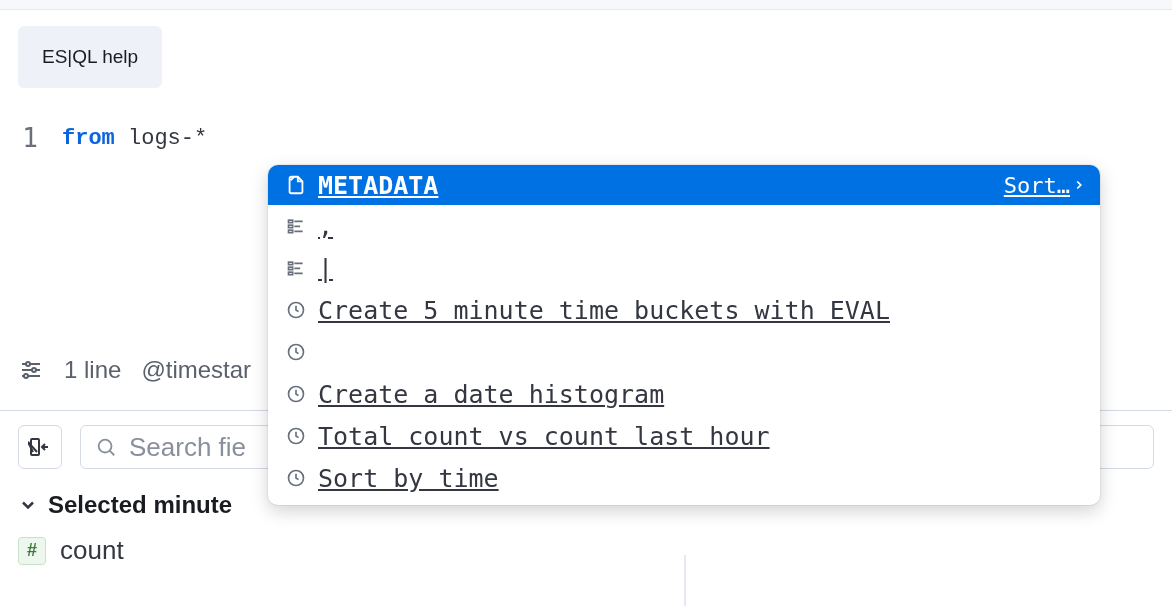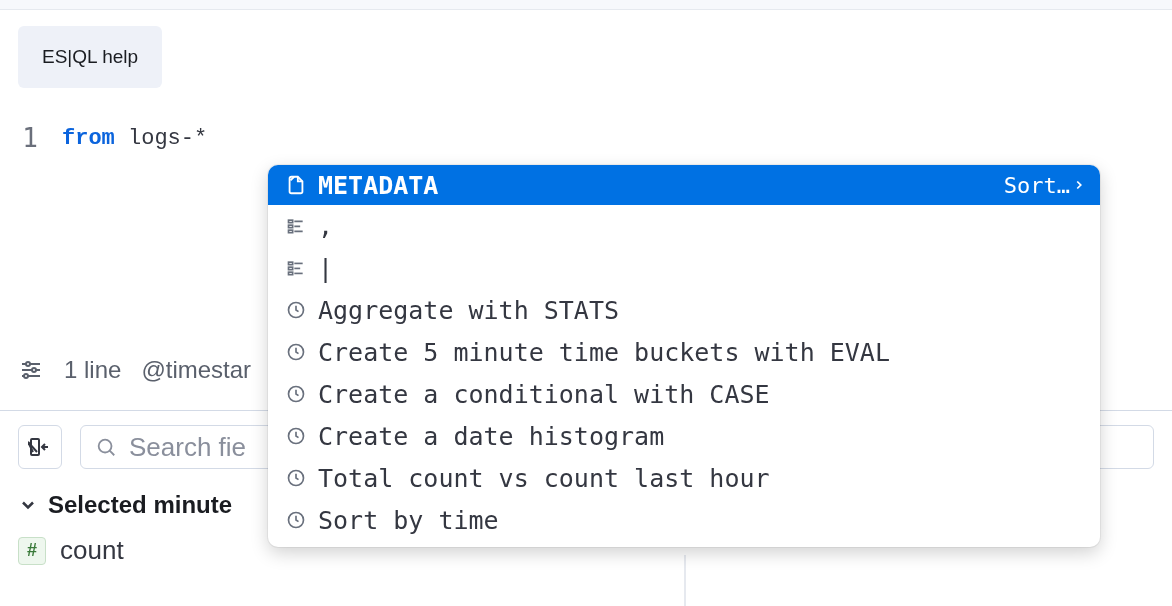--- a/index.html
+++ b/index.html
@@ -18,21 +18,21 @@
     left: 268px;
     top: 165px;
     width: 832px;
     background: #fff;
     border-radius: 10px;
     box-shadow: 0 6px 18px rgba(0,0,0,0.18), 0 0 0 1px rgba(0,0,0,0.05);
     overflow: hidden;
     z-index: 50;
     padding-bottom: 6px;
   }
-  .ac-item { display: flex; align-items: center; height: 42px; padding: 0 14px; font-family: ui-monospace, SFMono-Regular, Menlo, Consolas, monospace; font-size: 25px; color: #343741; cursor: pointer; }
+  .ac-item { display: flex; align-items: center; height: 42px; padding: 0 14px; font-family: ui-monospace, SFMono-Regular, Menlo, Consolas, monospace; font-size: 25px; color: #343741; cursor: pointer; text-decoration: underline; }
   .ac-item .ac-icon { width: 28px; display: flex; align-items: center; justify-content: center; margin-right: 8px; flex-shrink: 0; }
   .ac-item.selected { background: #0071e3; color: #fff; height: 40px; }
   .ac-item.selected .ac-meta { margin-left: auto; font-size: 22px; display: flex; align-items: center; gap: 2px; }
   .ac-item .label { white-space: nowrap; }
 
   .status-bar { display: flex; align-items: center; gap: 20px; padding: 8px 18px; font-size: 24px; color: #5a606c; position: absolute; top: 348px; left: 0; right: 0; }
   .status-bar .ico { width: 26px; height: 26px; display:flex; align-items:center; justify-content:center; }
 
   .lower-panel { position: absolute; top: 410px; left: 0; right: 0; border-top: 1px solid #d3dae6; }
   .lower-row { display: flex; align-items: center; gap: 18px; padding: 14px 18px; }
@@ -107,48 +107,38 @@
           <line x1="10" y1="6.5" x2="20" y2="6.5"></line>
         <rect x="3" y="11" width="5" height="3"></rect>
           <line x1="10" y1="12.5" x2="17" y2="12.5"></line>
         <rect x="3" y="17" width="5" height="3"></rect>
           <line x1="10" y1="18.5" x2="20" y2="18.5"></line>
       </svg>
     </span>
     <span class="label">|</span>
   </div>
 
-  <div class="ac-item">
-    <span class="ac-icon">
-      <svg width="20" height="20" viewBox="0 0 24 24" fill="none" stroke="#69707d" stroke-width="2">
-          <circle cx="12" cy="12" r="9"></circle>
-          <path d="M12 7v5l3 2"></path>
-        </svg>
-    </span>
-    <span class="label">Aggregate with STATS</span>
-  </div>
 
   <div class="ac-item">
     <span class="ac-icon">
       <svg width="20" height="20" viewBox="0 0 24 24" fill="none" stroke="#69707d" stroke-width="2">
           <circle cx="12" cy="12" r="9"></circle>
           <path d="M12 7v5l3 2"></path>
         </svg>
     </span>
     <span class="label">Create 5 minute time buckets with EVAL</span>
   </div>
 
   <div class="ac-item">
     <span class="ac-icon">
       <svg width="20" height="20" viewBox="0 0 24 24" fill="none" stroke="#69707d" stroke-width="2">
           <circle cx="12" cy="12" r="9"></circle>
           <path d="M12 7v5l3 2"></path>
         </svg>
     </span>
-    <span class="label">Create a conditional with CASE</span>
   </div>
 
   <div class="ac-item">
     <span class="ac-icon">
       <svg width="20" height="20" viewBox="0 0 24 24" fill="none" stroke="#69707d" stroke-width="2">
           <circle cx="12" cy="12" r="9"></circle>
           <path d="M12 7v5l3 2"></path>
         </svg>
     </span>
     <span class="label">Create a date histogram</span>

